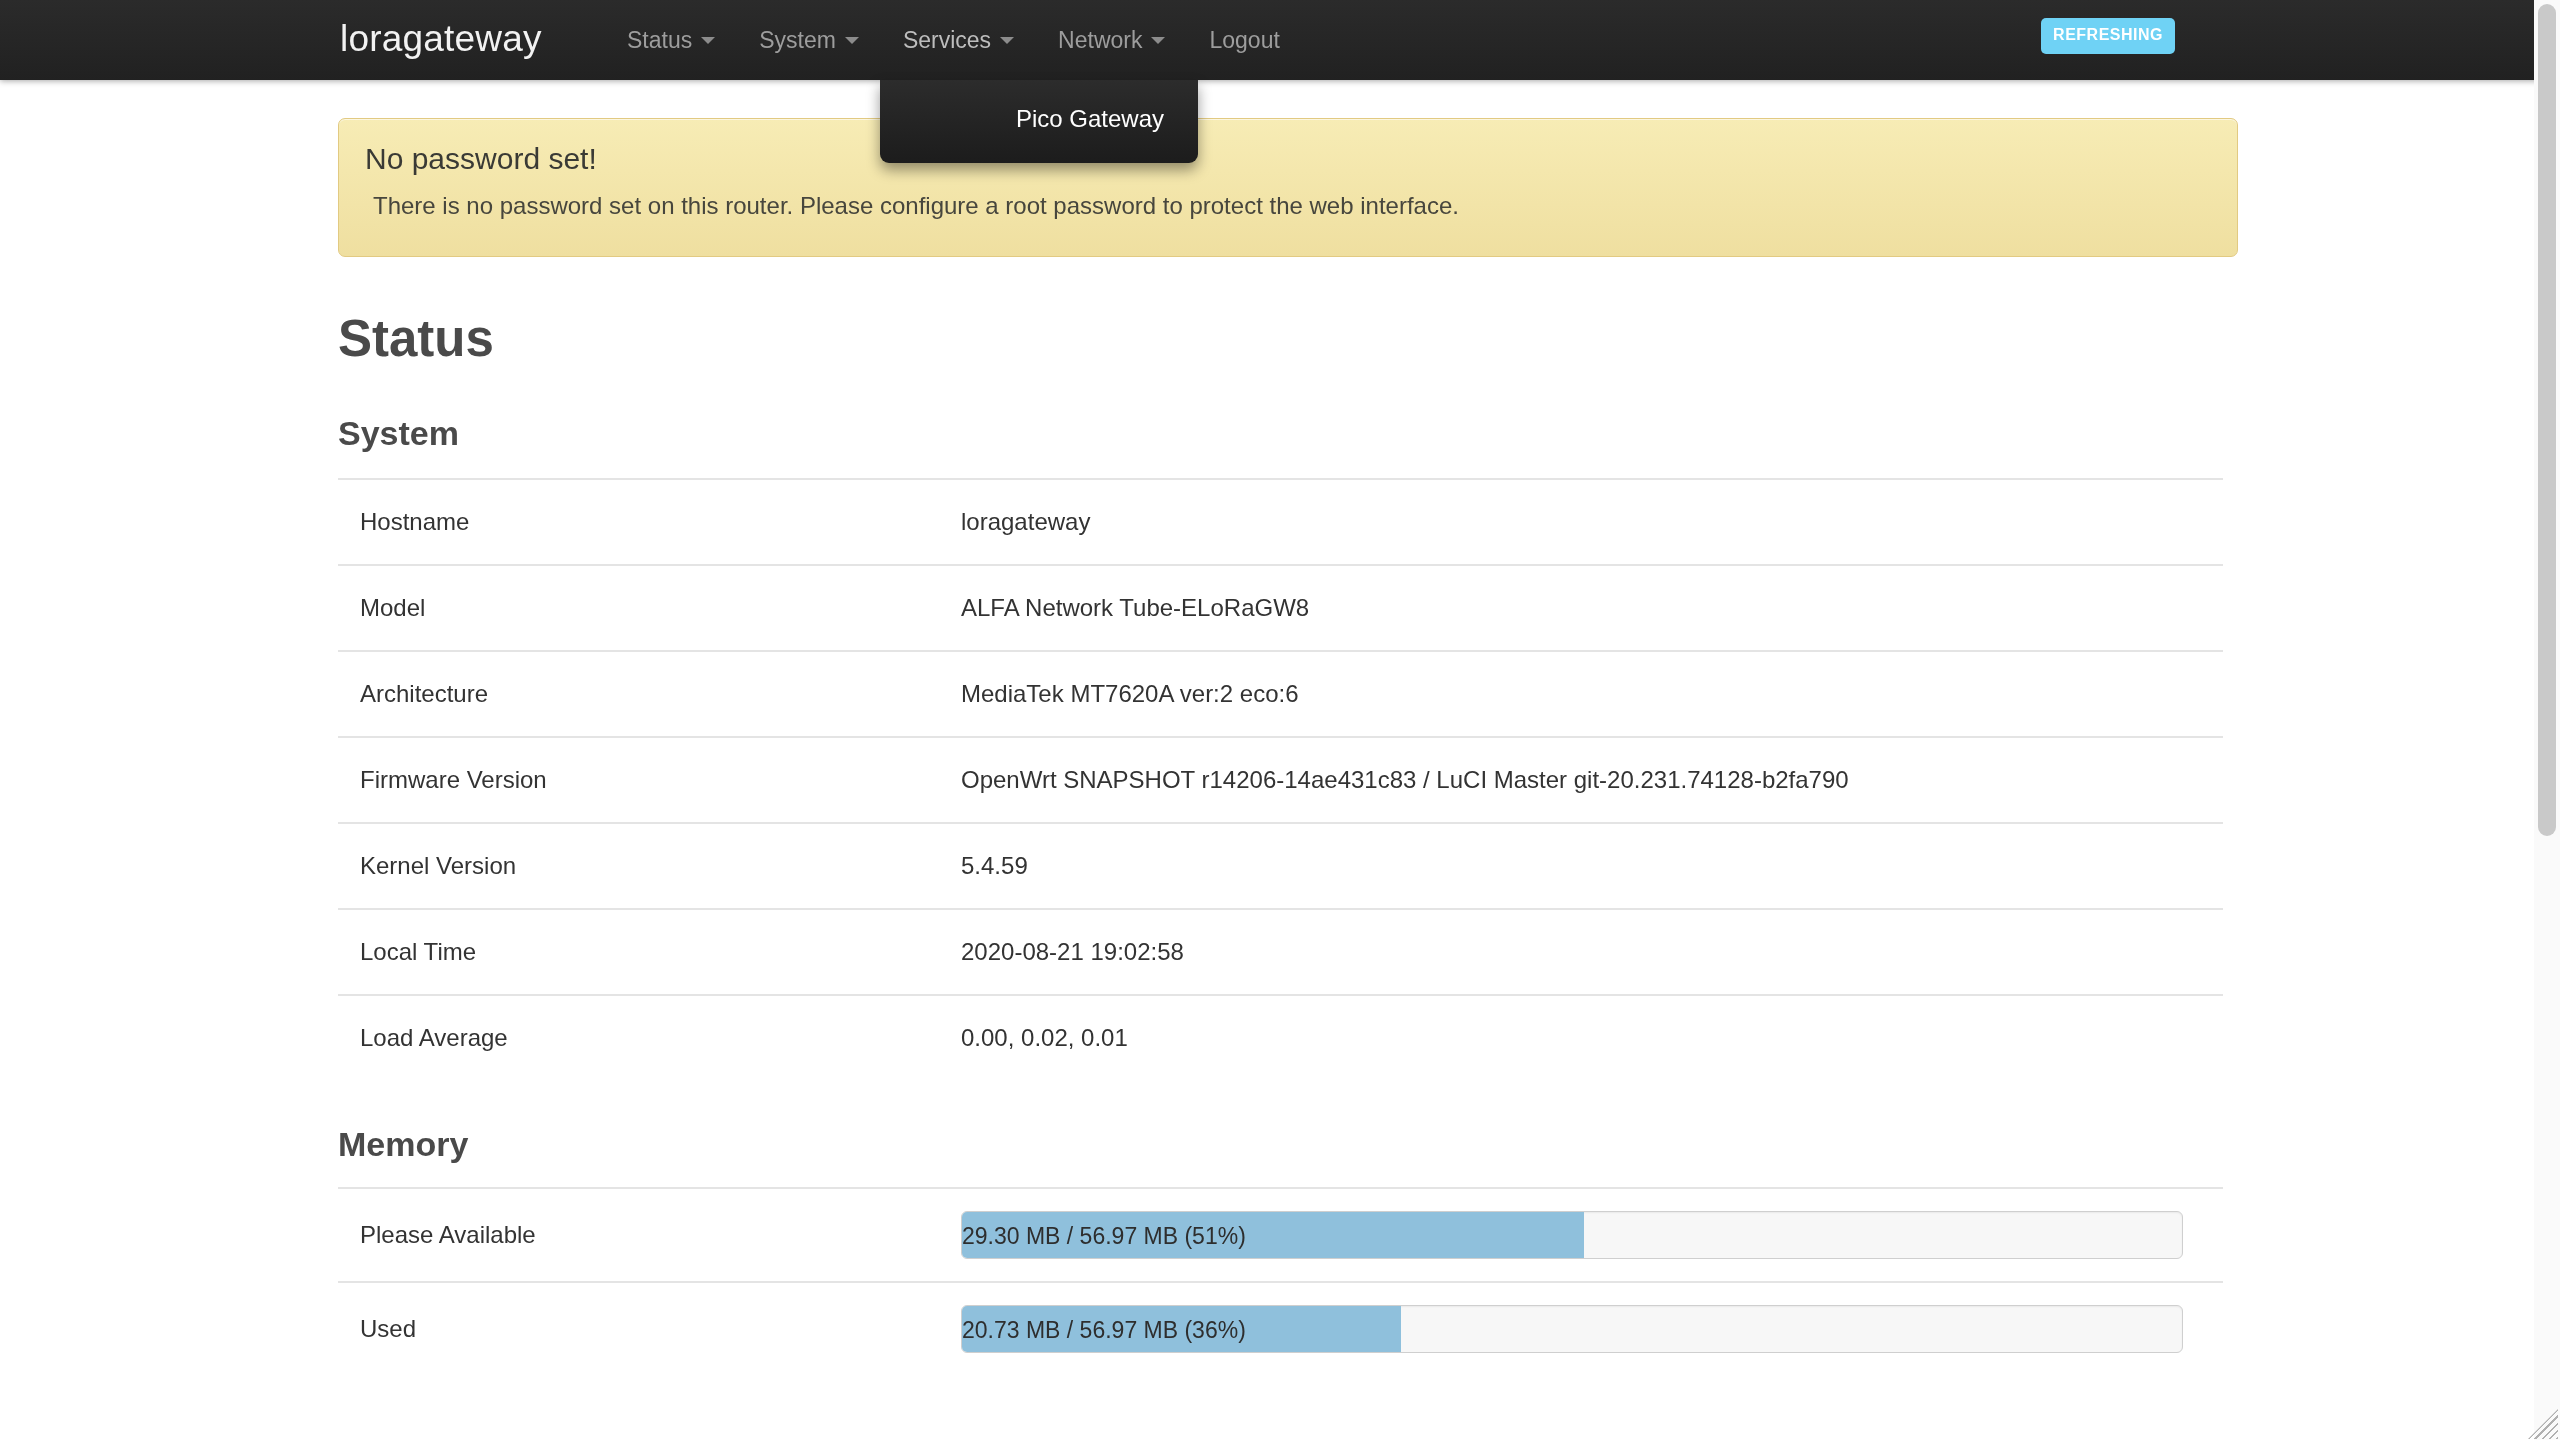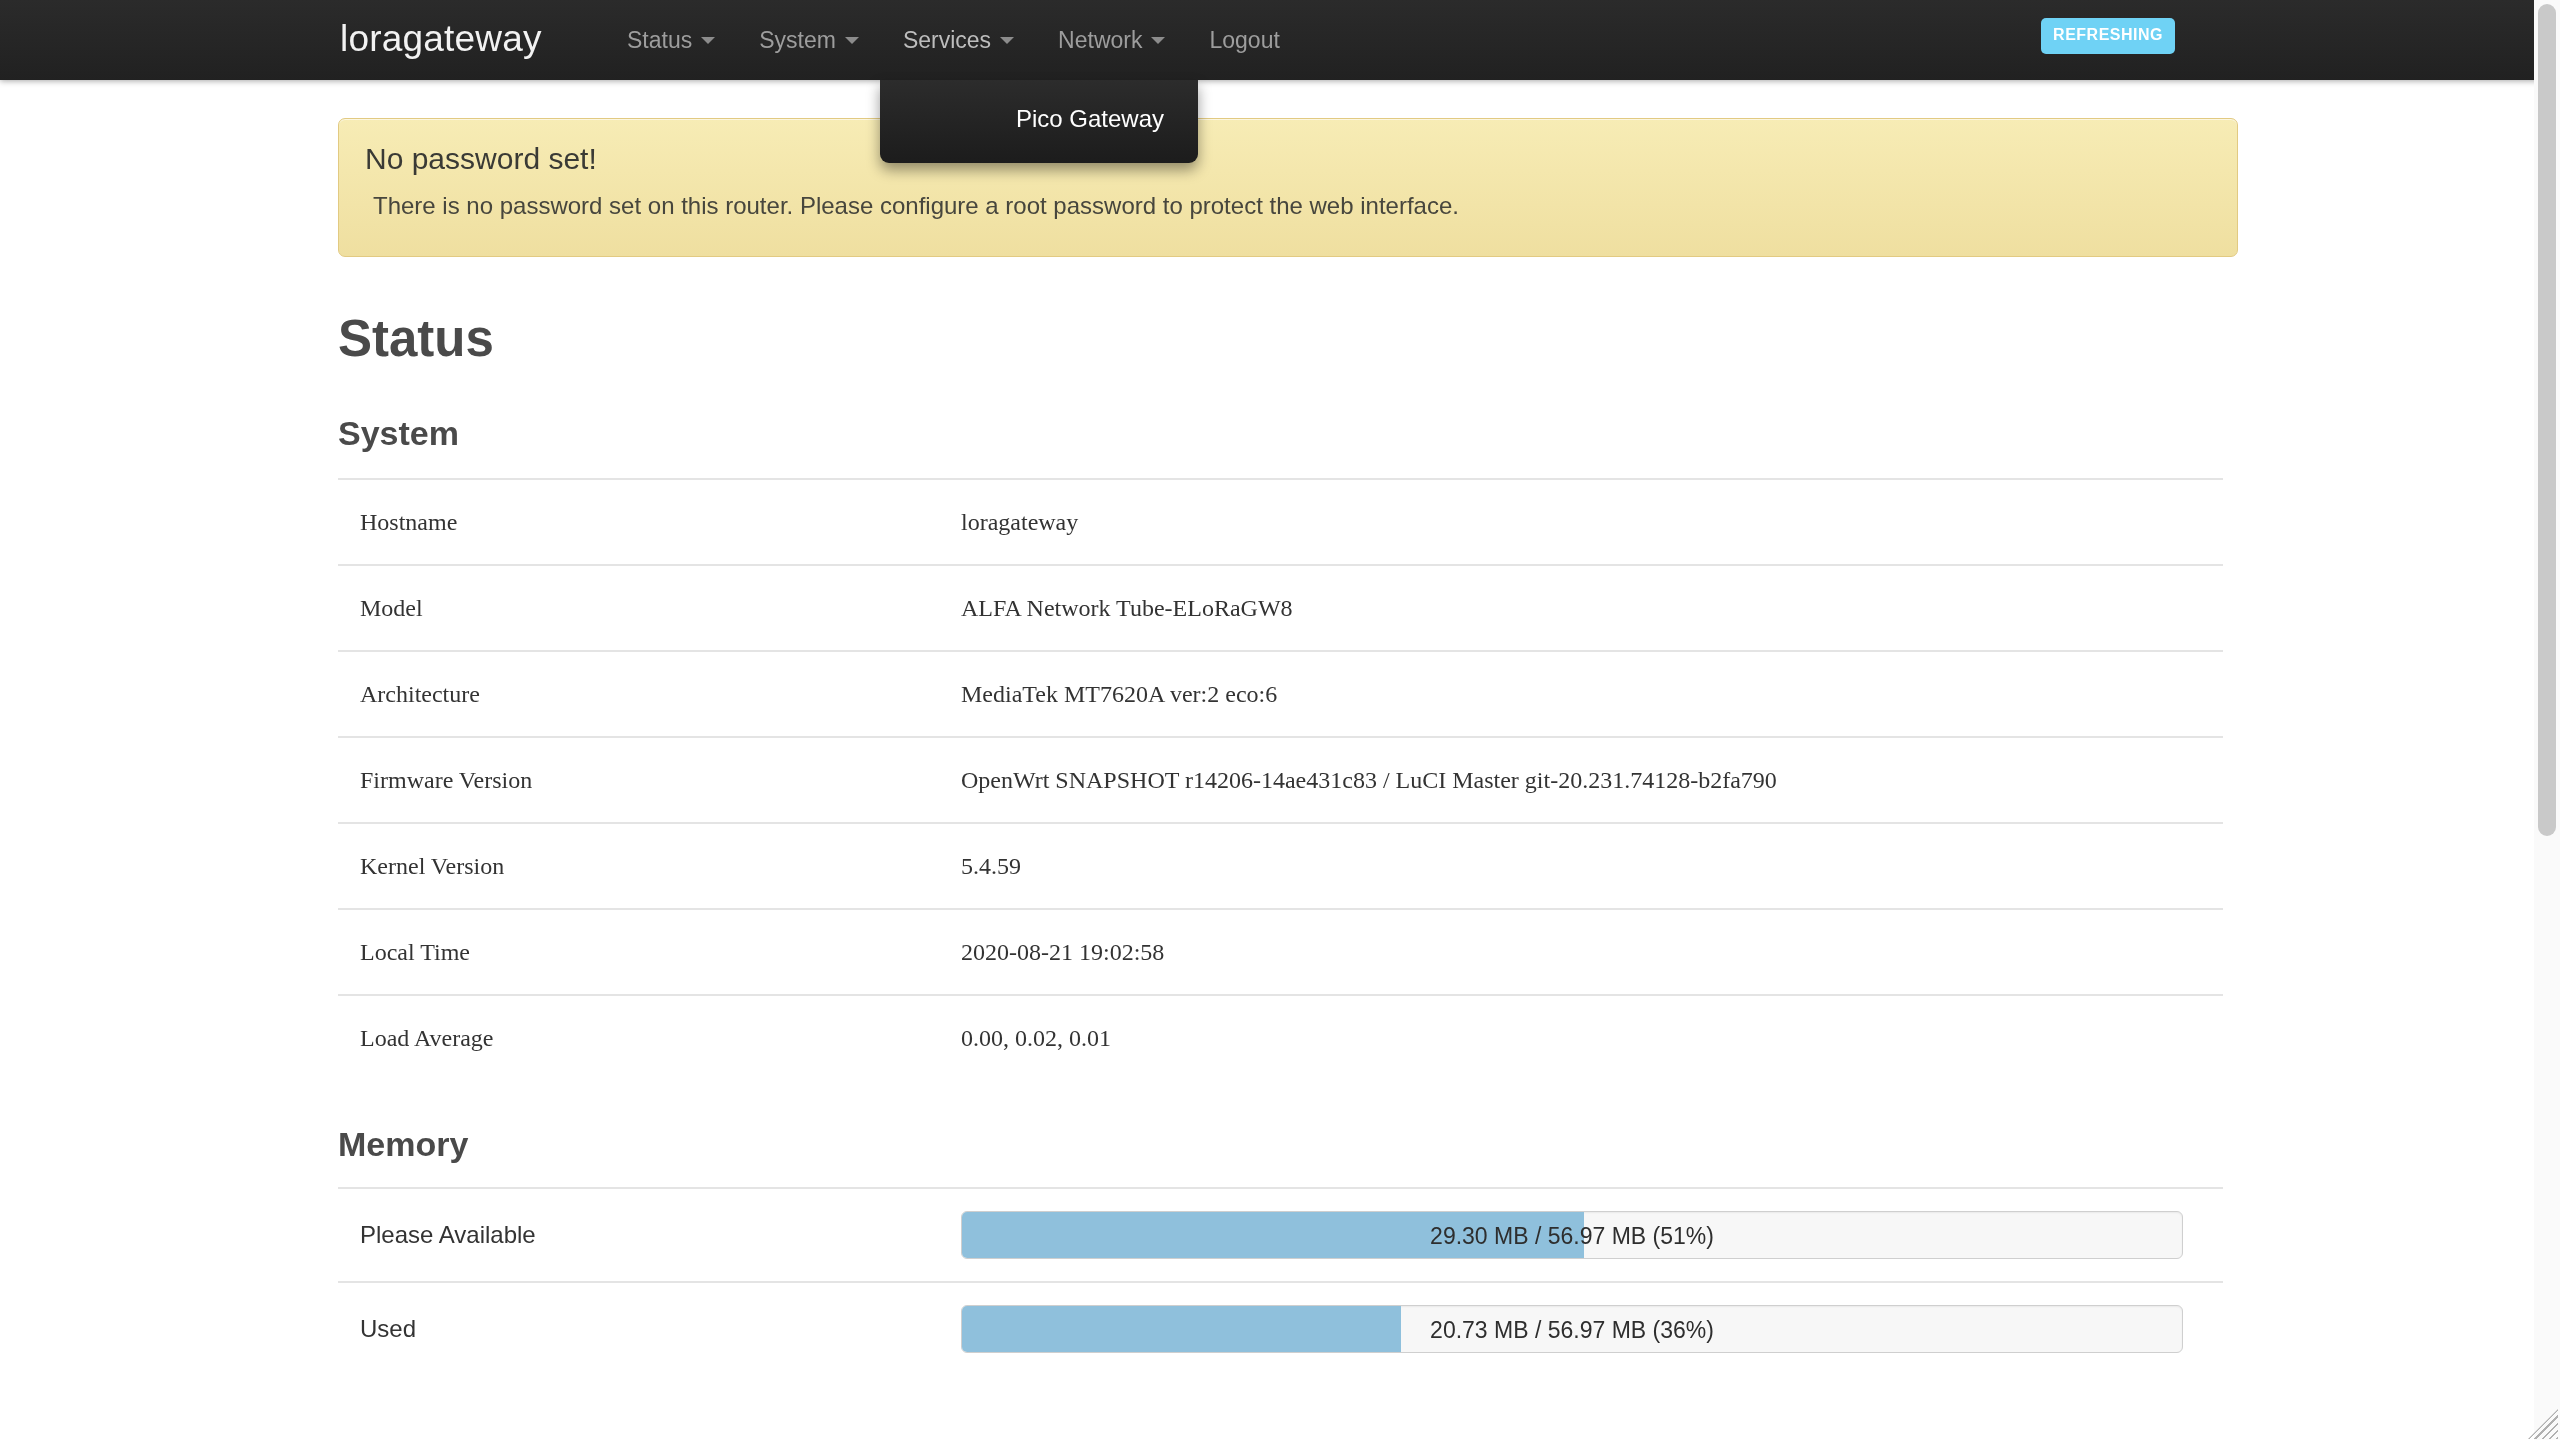--- a/index.html
+++ b/index.html
@@ -160,21 +160,21 @@
     margin: 43px 0 0 0;
     line-height: 42px;
   }
 
   
   .info-table {
     width: 1885px;
     border-collapse: collapse;
     margin-top: 24px;
   }
-  .info-table tr { border-top: 2px solid #e4e4e4; font-family: Liberation Serif, serif; }
+  .info-table tr { border-top: 2px solid #e4e4e4; }
   .info-table tr:first-child { border-top: 2px solid #e4e4e4; }
   .info-table td {
     padding: 26px 0 26px 0;
     font-size: 24px;
     color: #333333;
     line-height: 32px;
     vertical-align: middle;
   }
   .info-table td.label {
     width: 620px;
@@ -216,21 +216,20 @@
   .progress-bar-fill {
     position: absolute;
     left: 0; top: 0; bottom: 0;
     background: #8fc0dc;
   }
   .progress-label {
     position: absolute;
     left: 0; right: 0; top: 0;
     height: 48px;
     line-height: 48px;
-    text-align: center;
     font-size: 23px;
     color: #2e2e2e;
     white-space: nowrap;
   }
 
   
   .scrollbar-track {
     position: absolute;
     top: 0; right: 0;
     width: 26px;

